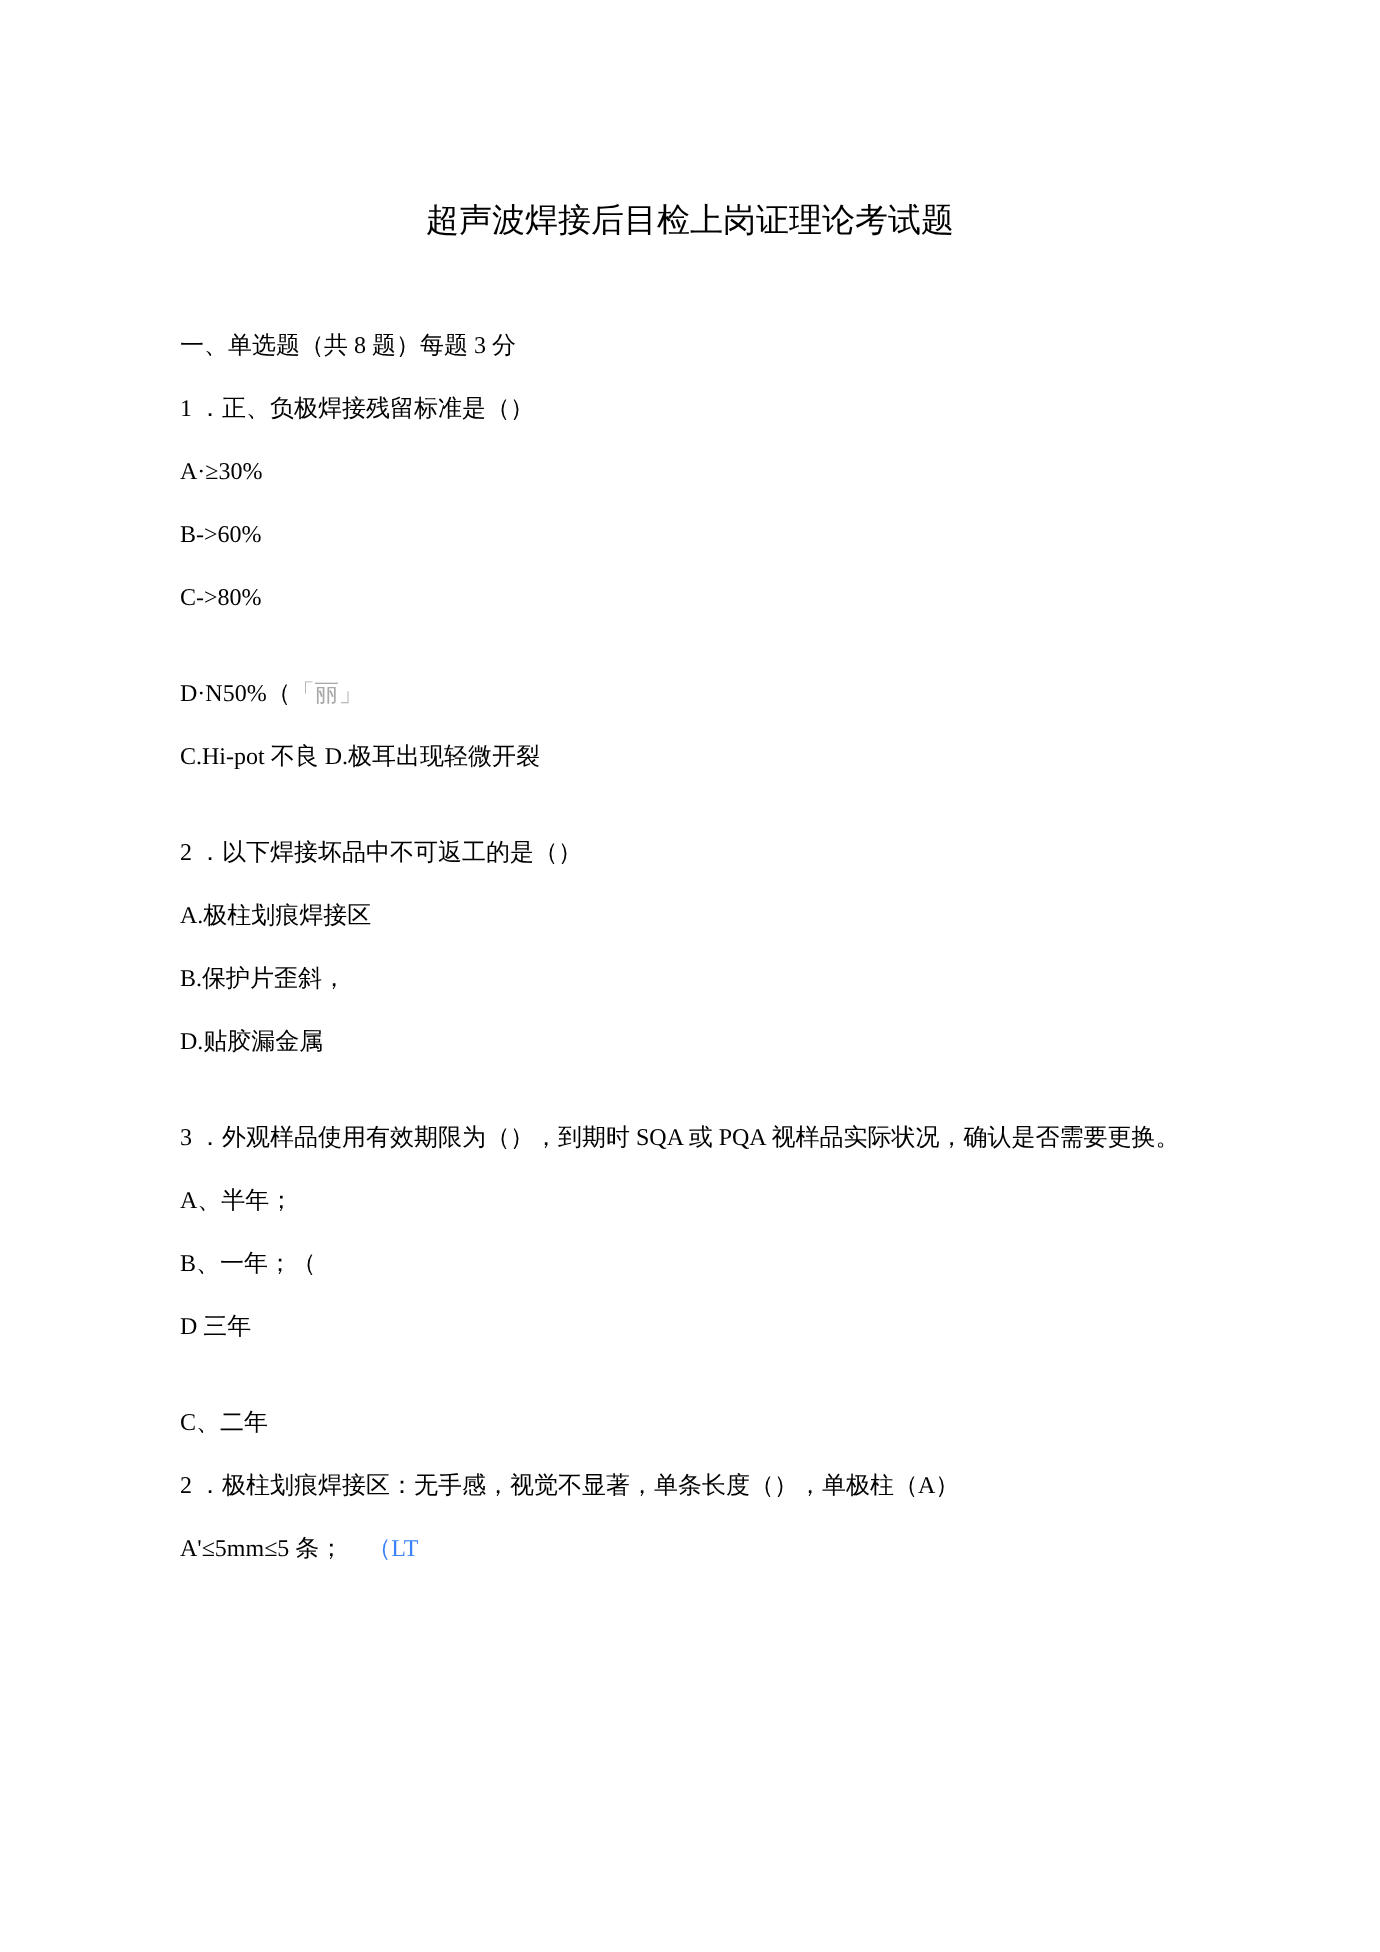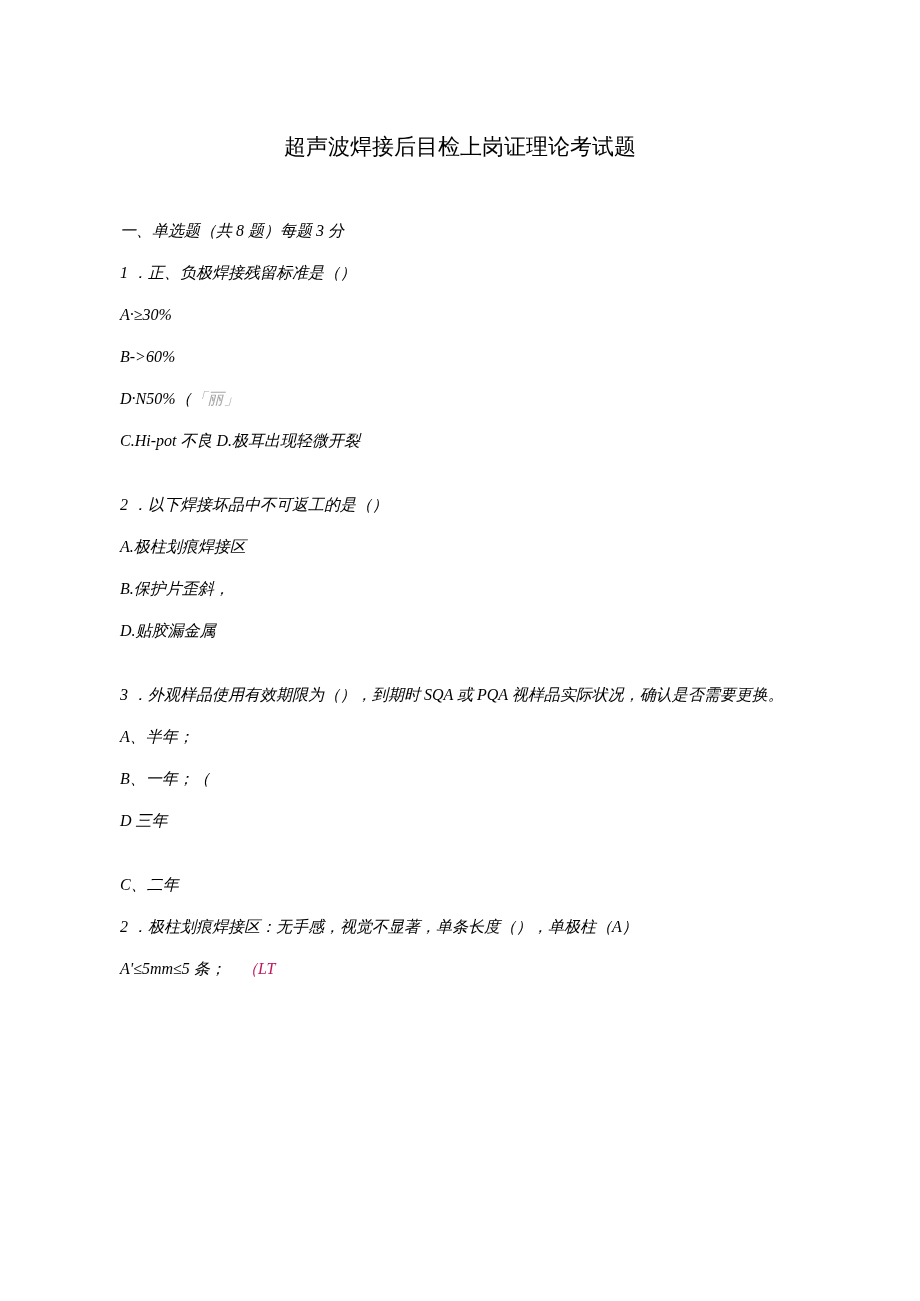--- a/index.html
+++ b/index.html
@@ -15,47 +15,47 @@
     font-size: 16px;
     line-height: 1.5;
   }
   .title {
     text-align: center;
     font-size: 22px;
     margin-bottom: 56px;
   }
   .line {
     margin-bottom: 18px;
-    font-style: italic;
   }
   .gap {
     margin-bottom: 40px;
   }
   .bracket {
     font-family: Arial, sans-serif;
   }
   .grey {
     color: #a8a8a8;
   }
   .orange {
-    color: #be185d;
+    color: #3b82f6;
   }
 </style>
 </head>
 <body>
 
 <div class="page">
 
   <div class="title">超声波焊接后目检上岗证理论考试题</div>
 
   <div class="line">一、单选题（共 8 题）每题 3 分</div>
 
   <div class="line">1 ．正、负极焊接残留标准是（）</div>
   <div class="line">A·≥30%</div>
   <div class="line">B-&gt;60%</div>
+  <div class="line gap">C-&gt;80%</div>
   <div class="line">
     <span>D·N50%（</span><span class="grey bracket">「丽」</span>
   </div>
   <div class="line gap">C.Hi-pot 不良 D.极耳出现轻微开裂</div>
 
   <div class="line">2 ．以下焊接坏品中不可返工的是（）</div>
   <div class="line">A.极柱划痕焊接区</div>
   <div class="line">B.保护片歪斜，</div>
   <div class="line gap">D.贴胶漏金属</div>
 

